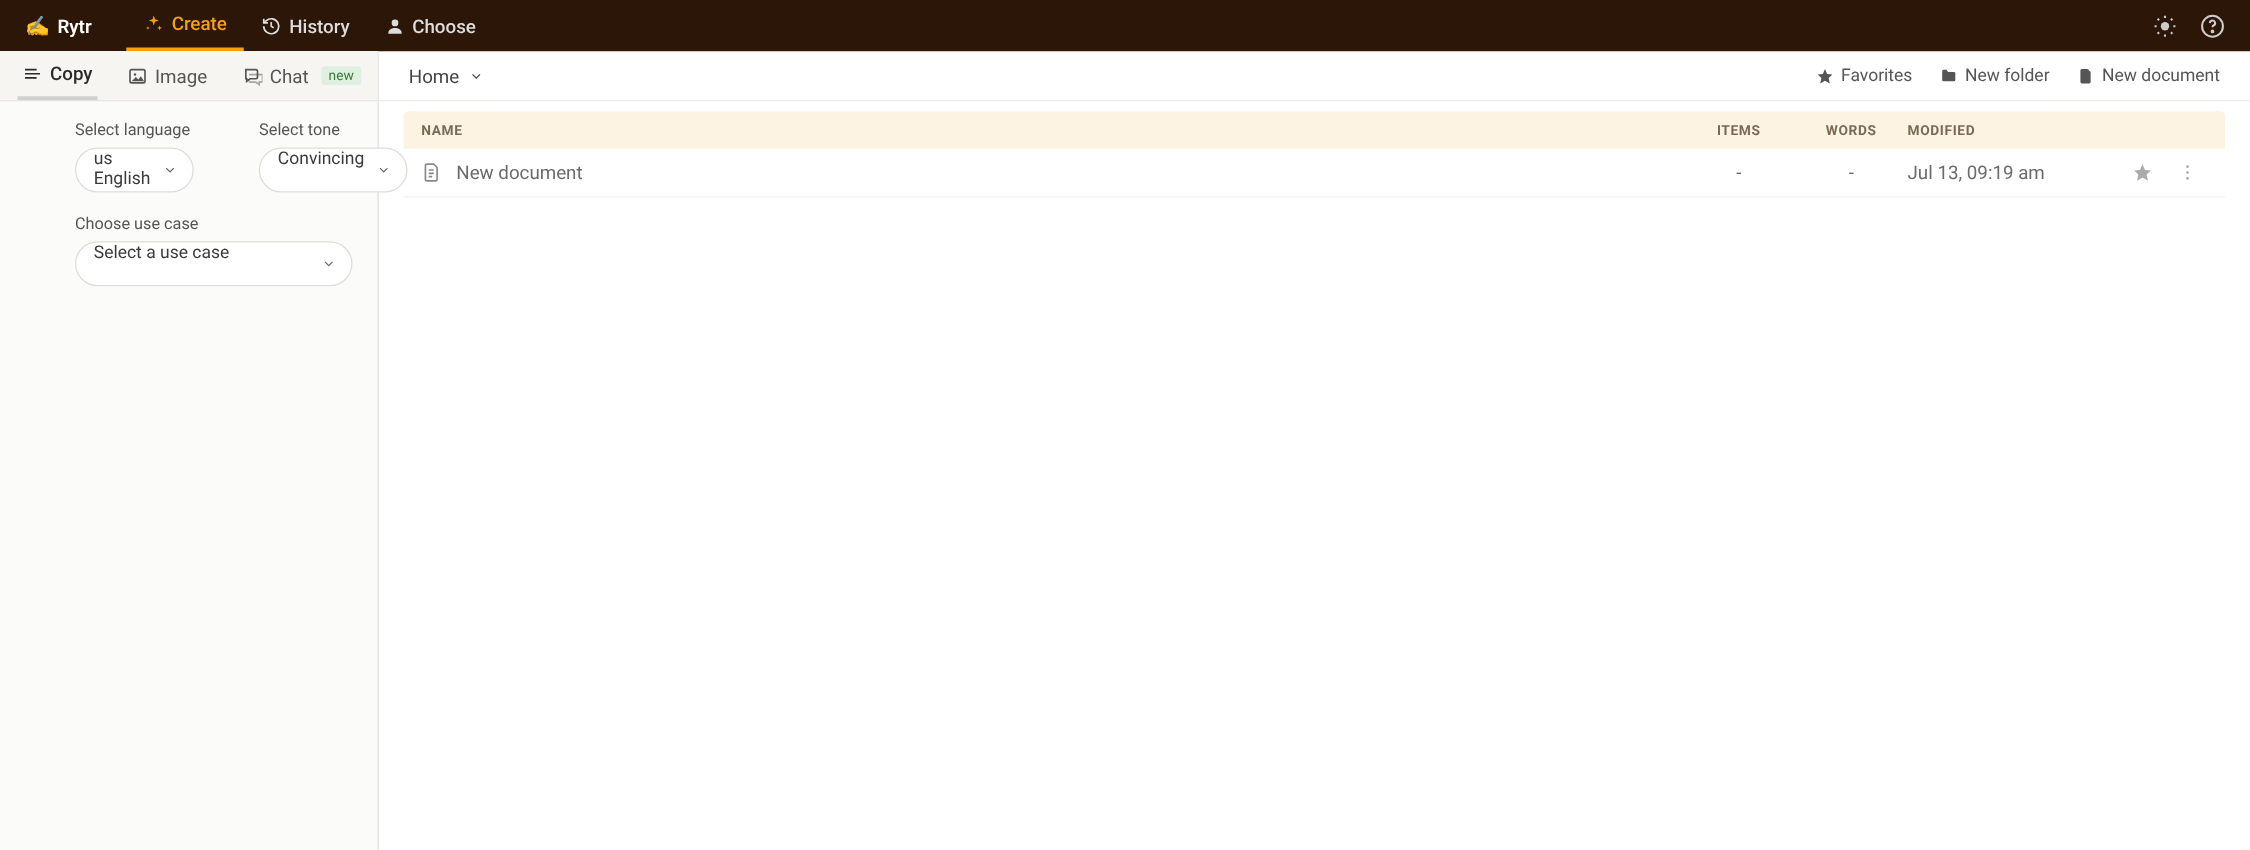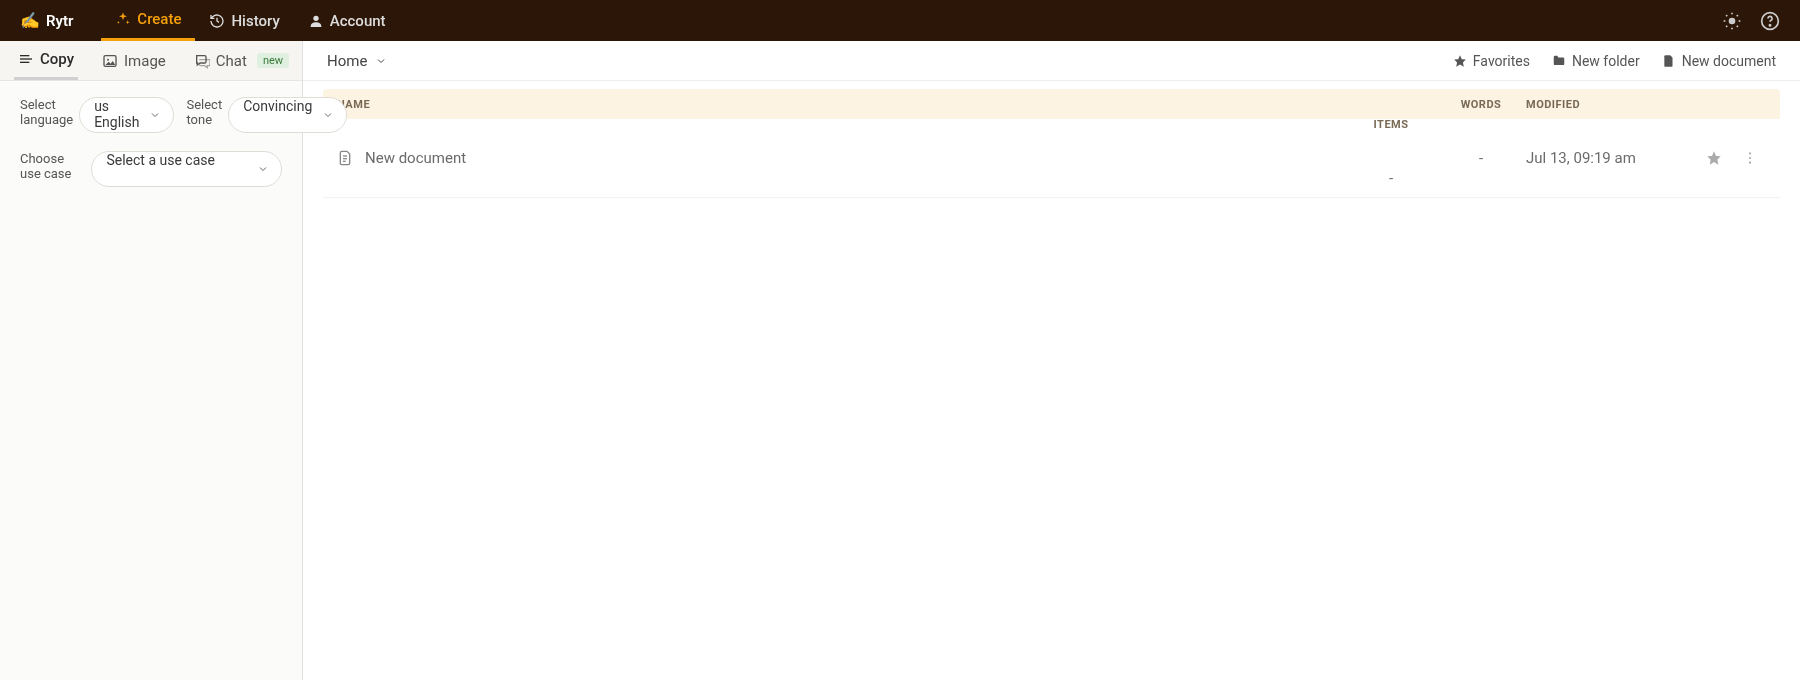--- a/index.html
+++ b/index.html
@@ -20,37 +20,37 @@
 
   
   .left { width: 303px; border-right: 1px solid #e0e0e0; background: #fbfbf9; display: flex; flex-direction: column; }
   .subtabs { display: flex; align-items: center; gap: 20px; padding: 0 14px; height: 40px; border-bottom: 1px solid #e6e6e6; font-size: 15px; color: #555; background: #f7f5f2; }
   .subtab { display: flex; align-items: center; gap: 6px; height: 100%; cursor: pointer; padding: 0 4px; }
   .subtab.active { color: #2b2b2b; border-bottom: 3px solid #d0d0d0; font-weight: 500; }
   .badge-new { background: #dff0e0; color: #3a7a3a; font-size: 11px; padding: 1px 6px; border-radius: 3px; margin-left: 4px; }
 
   .form-area { padding: 16px 20px; }
   .row { display: flex; gap: 12px; margin-bottom: 18px; }
-  .field { flex: 1; display: flex; flex-direction: row; gap: 6px; }
+  .field { flex: 1; display: flex; flex-direction: column; gap: 6px; margin-left: 40px; }
   .field-label { font-size: 13px; color: #555; }
   .select { position: relative; border: 1px solid #e0ddd6; border-radius: 18px; height: 36px; display: flex; padding: 0 34px 0 14px; background: #fff; cursor: pointer; font-size: 14px; color: #3a3a3a; }
   .select.wide { width: 100%; }
   .select .chev { position: absolute; right: 12px; top: 50%; transform: translateY(-50%); color: #666; }
 
   
   .right { flex: 1; display: flex; flex-direction: column; }
   .toolbar { height: 40px; display: flex; align-items: center; justify-content: space-between; padding: 0 24px; border-bottom: 1px solid #eee; gap: 26px; }
   .breadcrumb { display: flex; align-items: center; gap: 8px; color: #444; font-size: 15px; cursor: pointer; }
   .toolbar-actions { display: flex; align-items: center; gap: 22px; color: #555; font-size: 14px; }
   .toolbar-action { display: flex; align-items: center; gap: 6px; cursor: pointer; }
 
   .table-wrap { padding: 8px 20px 0 20px; }
   .thead { display: flex; align-items: center; background: #fcf3e3; height: 30px; border-radius: 4px 4px 0 0; font-size: 11px; letter-spacing: 0.5px; color: #7a6a55; text-transform: uppercase; padding: 0 14px; font-weight: bold; }
   .col-name { flex: 1; }
-  .col-items { width: 90px; text-align: center; margin-top: 40px; }
+  .col-items { width: 90px; text-align: center; }
   .col-words { width: 90px; text-align: center; }
   .col-modified { width: 160px; text-align: left; }
   .col-actions { width: 80px; }
 
   .trow { display: flex; align-items: center; padding: 10px 14px; border-bottom: 1px solid #f2f2f2; color: #6b6b6b; font-size: 15px; }
   .trow .doc { display: flex; align-items: center; gap: 12px; flex: 1; cursor: pointer; }
   .doc-icon { color: #888; }
   .row-action { color: #aaa; cursor: pointer; padding: 0 8px; }
 
   svg { display: block; }
@@ -76,21 +76,21 @@
           <polyline points="3 3 3 8 8 8"></polyline>
           <polyline points="12 7 12 12 15 14"></polyline>
         </svg>
       <span>History</span>
     </div>
     <div class="navlink">
       <svg width="16" height="16" viewBox="0 0 24 24" fill="currentColor">
           <circle cx="12" cy="8" r="4"></circle>
           <path d="M4 20c0-4 4-6 8-6s8 2 8 6v1H4v-1z"></path>
         </svg>
-      <span>Account</span>
+      <span>Choose</span>
     </div>
   </div>
   <div class="topbar-right">
     <span class="topicon">
       <svg width="20" height="20" viewBox="0 0 24 24" fill="currentColor">
           <circle cx="12" cy="12" r="4"></circle>
           <g stroke="currentColor" stroke-width="2">
             <line x1="12" y1="2" x2="12" y2="4"></line>
             <line x1="12" y1="20" x2="12" y2="22"></line>
             <line x1="4.9" y1="4.9" x2="6.3" y2="6.3"></line>

